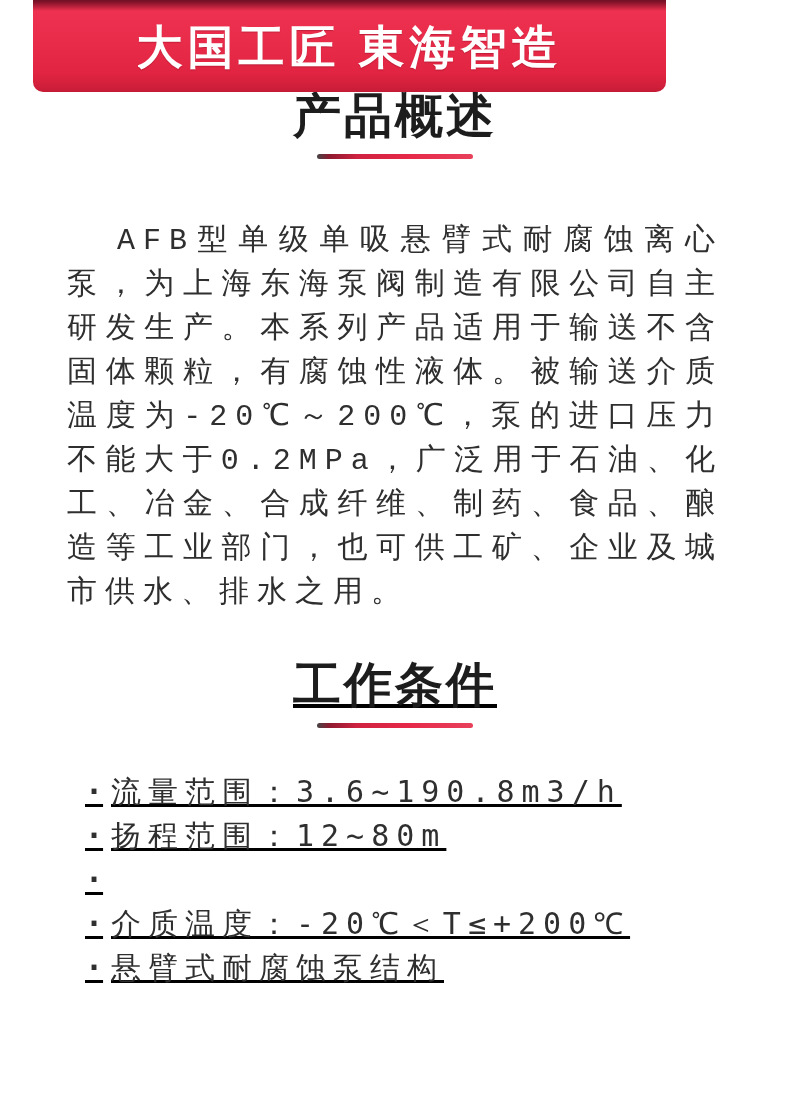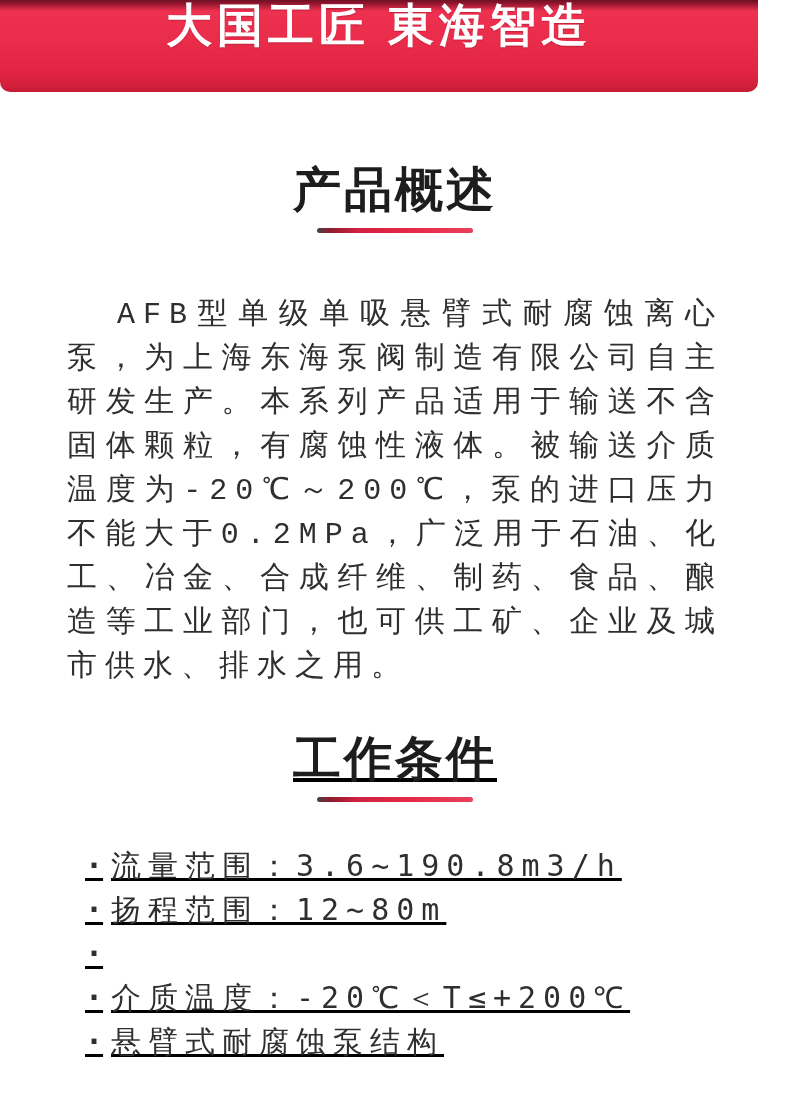--- a/index.html
+++ b/index.html
@@ -11,43 +11,44 @@
     width: 790px;
     height: 1114px;
     overflow: hidden;
     font-family: "Liberation Sans", sans-serif;
     position: relative;
   }
 
   
   .banner {
     position: relative;
-    width: 758px;
+    width: 633px;
     height: 92px;
     background: linear-gradient(180deg,
       #6d1124 0%, #8a142b 3%, #ee3150 12%,
       #e92c4a 45%, #e02441 80%, #d01f3a 94%, #c51b36 100%);
     border-radius: 0 0 10px 10px;
     display: flex;
-    align-items: flex-start;
+    align-items: center;
     justify-content: center;
+    margin-left: 33px;
   }
   .banner-title {
     margin: 0;
     margin-top: 2px;
     color: #ffffff;
     font-size: 46px;
     font-weight: bold;
     letter-spacing: 5px;
     line-height: 1;
     text-shadow: 0 1px 1px rgba(120,10,30,0.35);
   }
 
   
-  .section-overview { padding-top: 74px; }
+  .section-overview { }
   .section-conditions { padding-top: 46px; text-decoration: underline; }
 
   .section-title {
     margin: 0;
     text-align: center;
     font-size: 48px;
     font-weight: bold;
     color: #1d1d1d;
     letter-spacing: 3px;
     line-height: 1;

